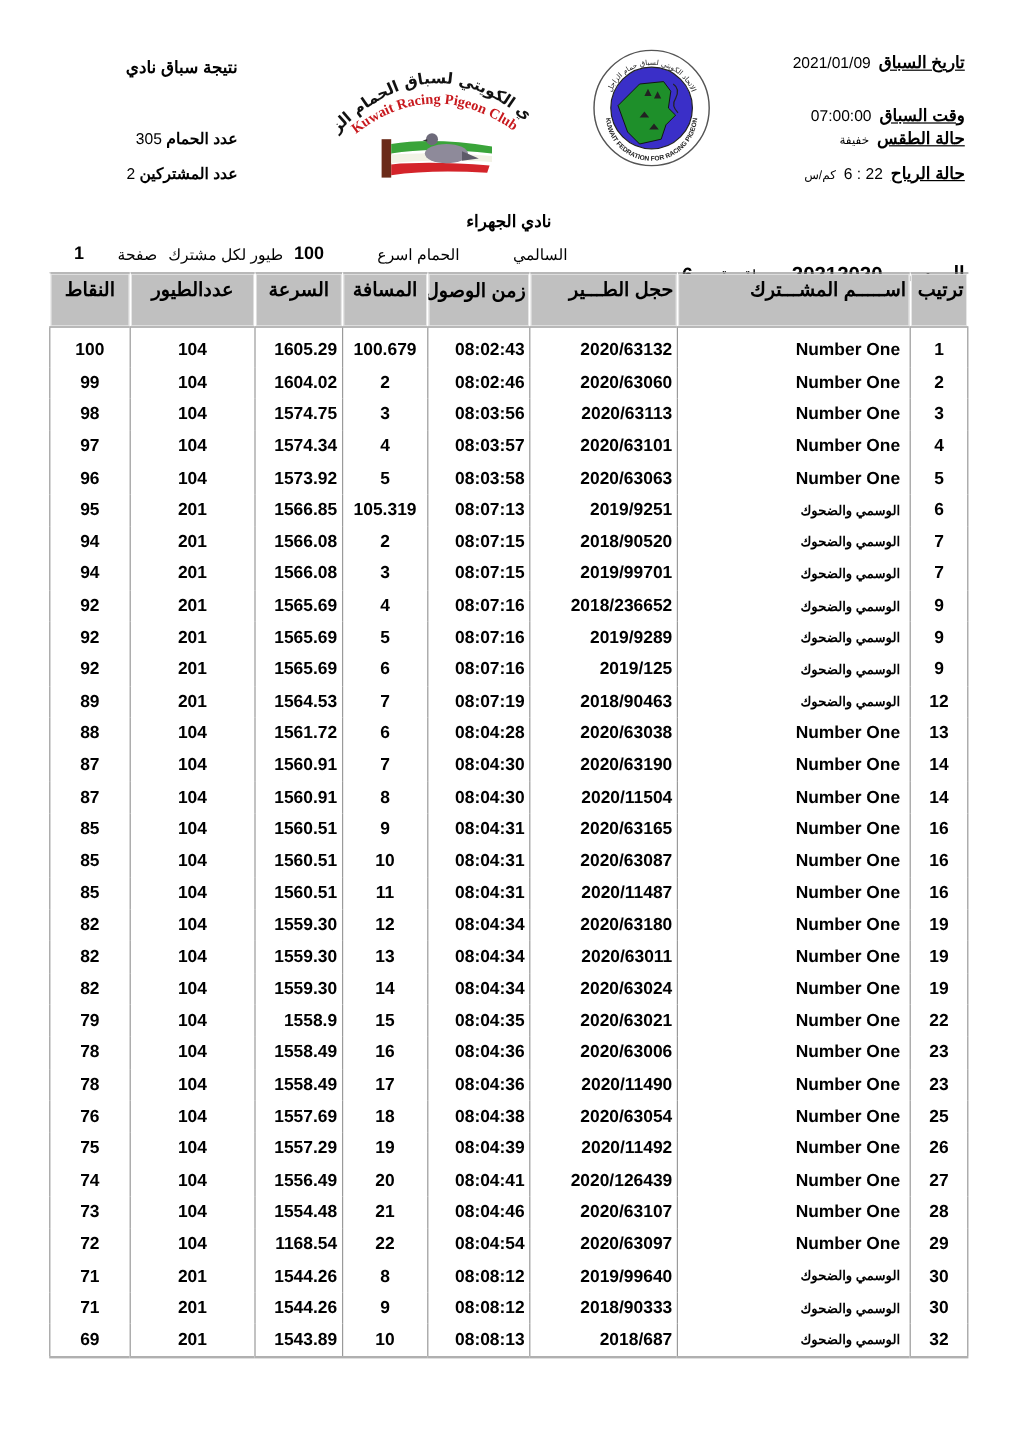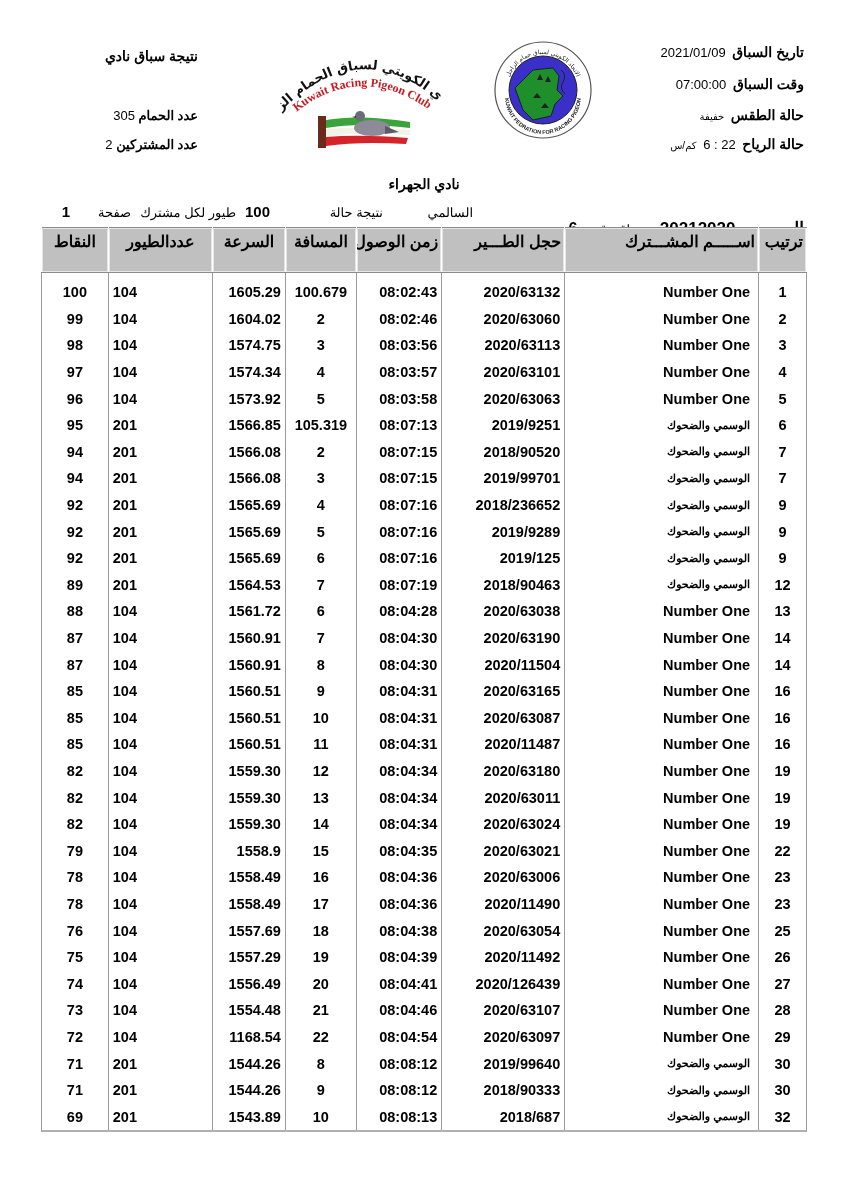--- a/index.html
+++ b/index.html
@@ -1,20 +1,20 @@
 <!DOCTYPE html>
 <html><head>
   <meta charset="utf-8">
   <style>
     html, body { margin: 0; padding: 0; background: #ffffff; }
     body { width: 848px; height: 1200px; position: relative; overflow: hidden; font-family: "Liberation Sans", sans-serif; color: #000; }
 
     
     .hr-line { position: absolute; right: 44px; direction: rtl; white-space: nowrap; font-size: 13px; }
-    .hr-line .lbl { font-weight: bold; font-size: 14px; }
+    .hr-line .lbl { font-weight: bold; font-size: 14px; text-decoration: underline; }
     .hr-line .val { font-size: 13px; margin-right: 3px; }
     .hr-line .small { font-size: 10px; }
 
     
     .hl-line { position: absolute; right: 650px; direction: rtl; white-space: nowrap; font-size: 13px; }
     .hl-line .lbl { font-weight: bold; }
 
     
     .logo-fed { position: absolute; left: 493px; top: 40px; width: 100px; height: 100px; }
     .logo-club { position: absolute; left: 260px; top: 42px; width: 200px; height: 110px; }
@@ -33,31 +33,31 @@
     table.results td { font-size: 14.5px; font-weight: bold; height: 26.6px; padding: 0 4px; border-left: 1px solid #9a9a9a; border-right: 1px solid #9a9a9a; white-space: nowrap; overflow: hidden; }
     table.results tbody tr:first-child td { padding-top: 6px; }
     table.results tbody tr:last-child td { border-bottom: 2px solid #b0b0b0; }
     td.col-rank { text-align: center; }
     td.col-name { text-align: right; padding-right: 8px !important; }
     td.col-name.ar { font-size: 11px; }
     td.col-ring { text-align: right; }
     td.col-time { text-align: right; }
     td.col-dist { text-align: center; }
     td.col-speed { text-align: right; }
-    td.col-birds { }
+    td.col-birds { text-align: center; }
     td.col-points { text-align: center; }
   </style>
 </head>
 <body>
 
 <div class="hr-line" style="top:44px;">
   <span class="lbl">تاريخ السباق</span>
   <span class="val">2021/01/09</span>
 </div>
-<div class="hr-line" style="top:76px;padding-left:23px;">
+<div class="hr-line" style="top:88px;padding-left:23px;">
   <span class="lbl">وقت السباق</span>
   <span class="val">07:00:00</span>
 </div>
 <div class="hr-line" style="top:107px;">
   <span class="lbl">حالة الطقس</span>
   <span class="val small">خفيفة</span>
 </div>
 <div class="hr-line" style="top:136px;">
   <span class="lbl">حالة الرياح</span>
   <span class="val" style="direction:ltr;unicode-bidi:embed;">6 : 22</span>
@@ -112,21 +112,21 @@
 <div class="info-row" style="right:44px;">
   <span class="big">الموسم</span>
   &nbsp;&nbsp;
   <span class="big">20212020</span>
   &nbsp;&nbsp;
   <span class="lbl">سباق رقم</span>
   &nbsp;&nbsp;
   <span class="big" style="font-size:16px;">6</span>
 </div>
 <div class="info-row" style="right:375px; top:205px;">السالمي</div>
-<div class="info-row" style="right:465px; top:205px;">نتيجة حالة</div>
+<div class="info-row" style="right:465px; top:205px;">الحمام اسرع</div>
 <div class="info-row" style="right:578px; top:203px; font-size:15px; font-weight:bold;">100</div>
 <div class="info-row" style="right:612px; top:205px;">طيور لكل مشترك</div>
 <div class="info-row" style="right:717px; top:205px;">صفحة</div>
 <div class="info-row" style="right:778px; top:203px; font-size:15px; font-weight:bold;">1</div>
 
 <table class="results">
   <colgroup>
     <col style="width:46px">
     <col style="width:186px">
     <col style="width:118px">

